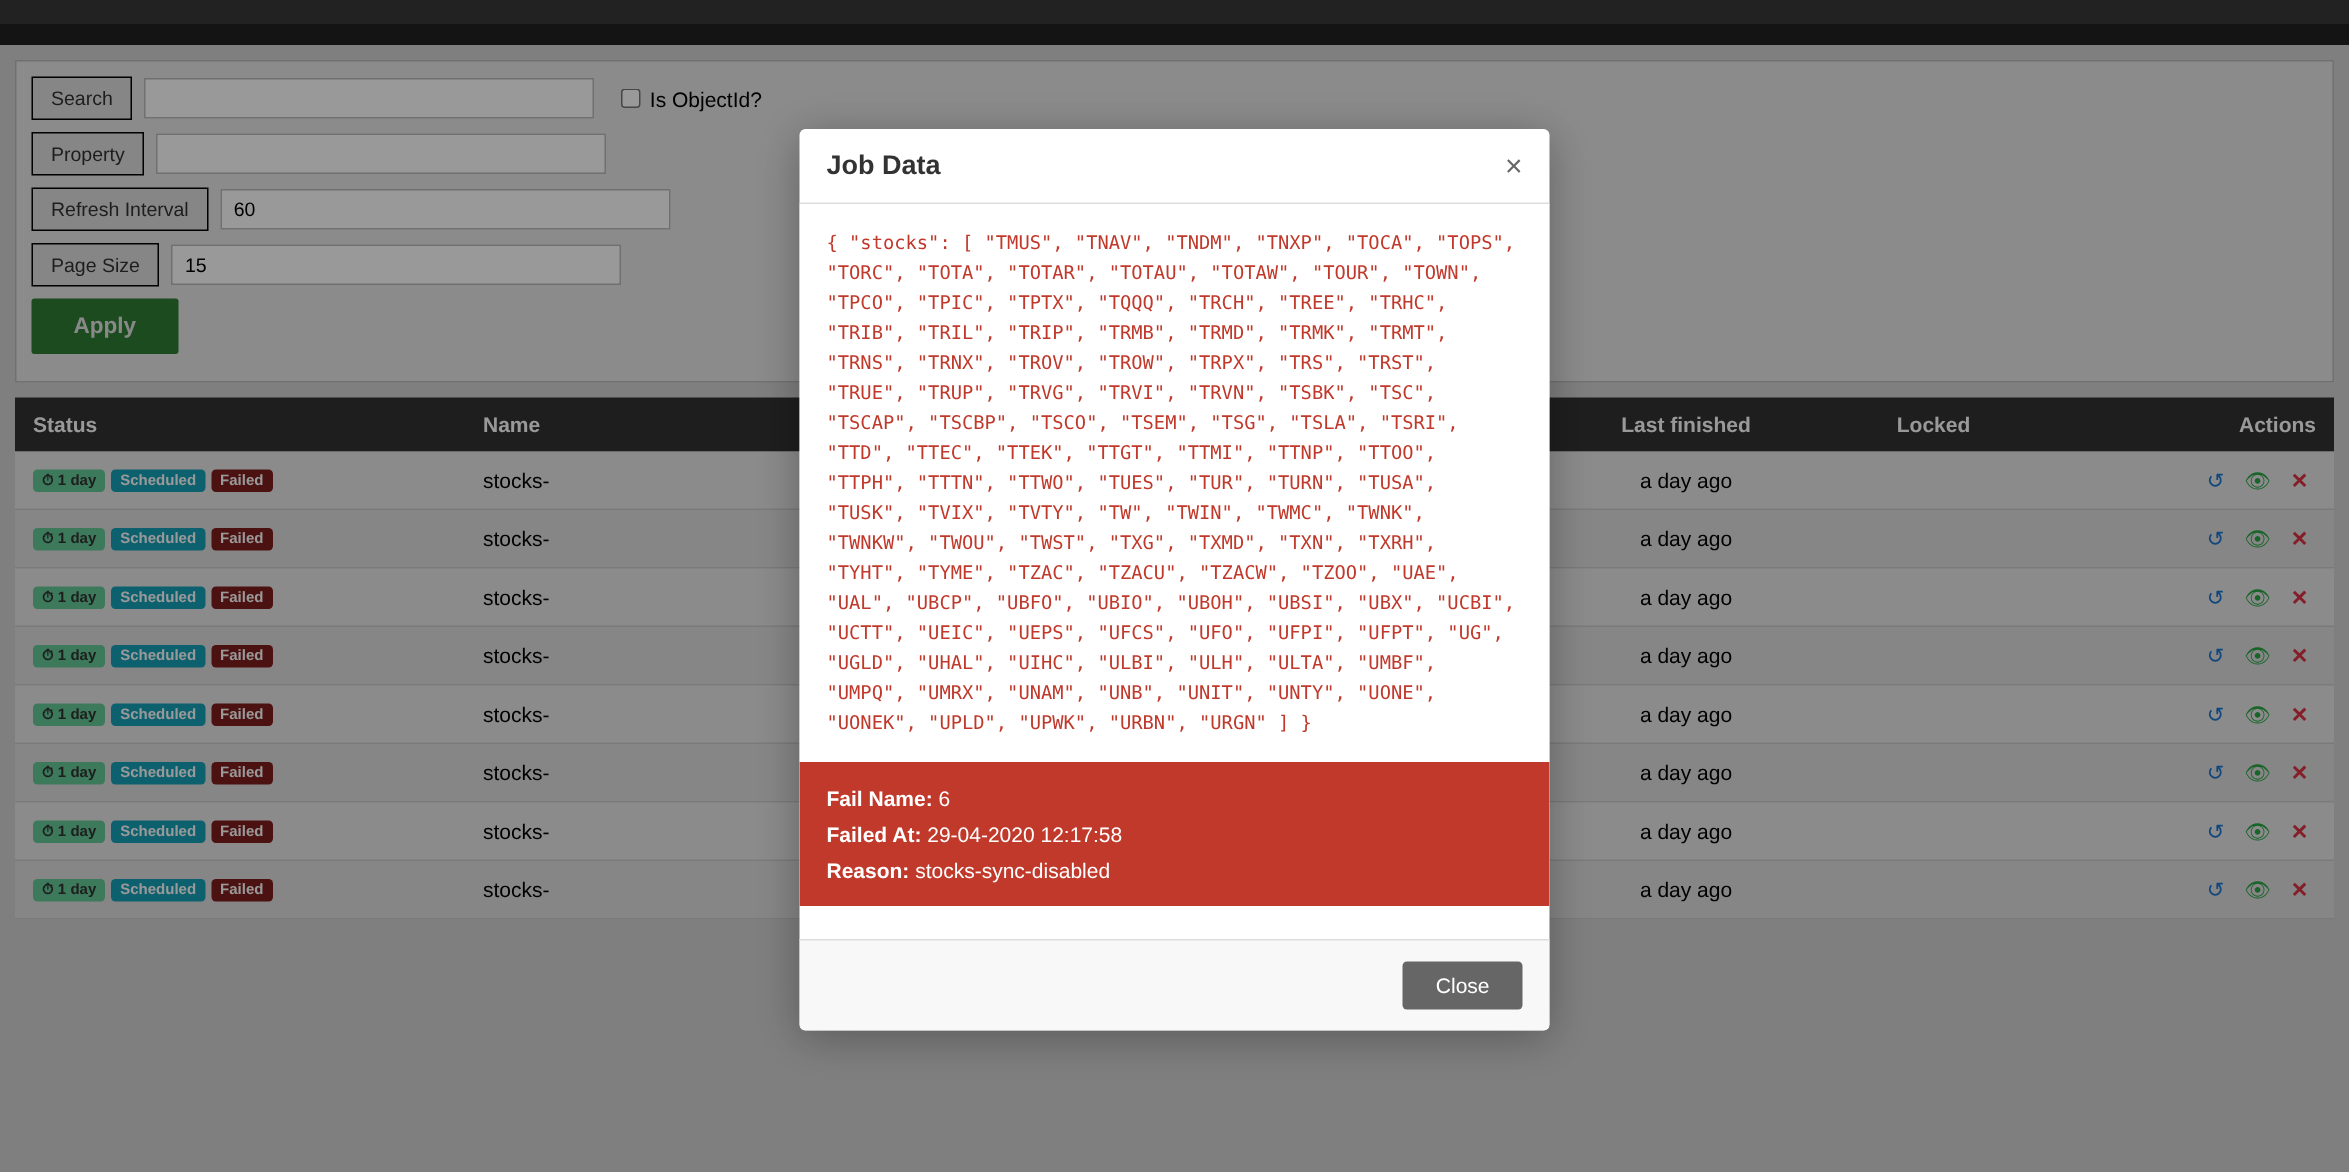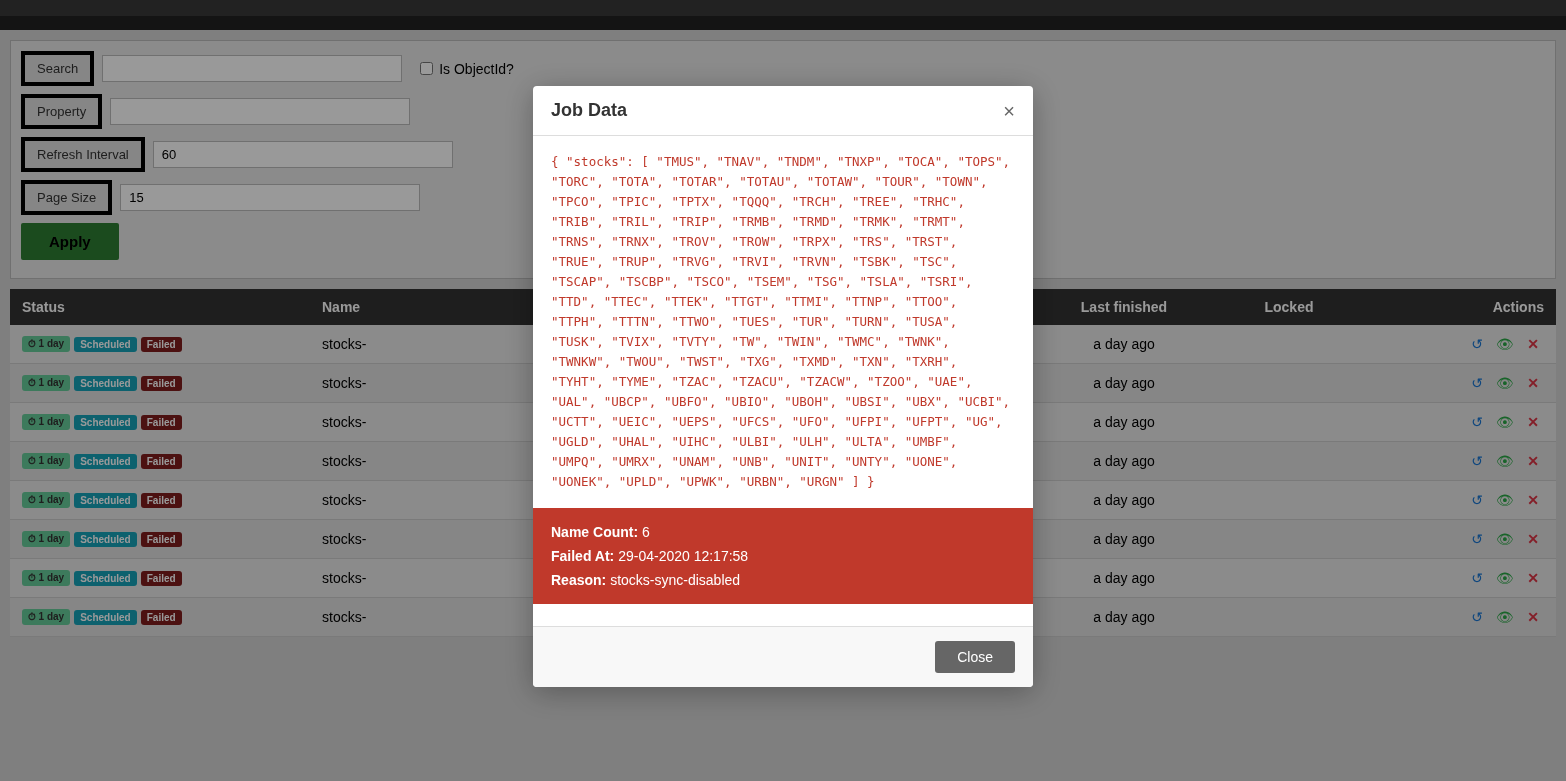--- a/index.html
+++ b/index.html
@@ -6,27 +6,27 @@
     body { font-family: Arial, sans-serif; font-size: 14px; background: #c8c8c8; overflow: hidden; }
 
     .top-bar { background: #222; height: 30px; width: 100%; }
 
     .main-content { padding: 10px; background: #d4d4d4; min-height: 751px; position: relative; }
 
     .filter-section { background: #e8e8e8; padding: 10px; border: 1px solid #bbb; margin-bottom: 10px; }
 
     .filter-row { display: flex; align-items: center; margin-bottom: 8px; gap: 8px; }
 
-    .filter-label { background: #e0e0e0; border: 4px solid #000000; padding: 6px 12px; font-size: 13px; color: #333; white-space: nowrap; }
+    .filter-label { background: #e0e0e0; border: 1px solid #000000; padding: 6px 12px; font-size: 13px; color: #333; white-space: nowrap; }
 
     .filter-input { border: 1px solid #bbb; padding: 5px 8px; font-size: 13px; background: white; flex: 1; max-width: 300px; }
 
     .checkbox-row { display: flex; align-items: center; gap: 6px; margin-left: 10px; }
 
-    .apply-btn { background: #2e7d32; color: #000000; border: none; padding: 10px 28px; font-size: 15px; cursor: pointer; font-weight: bold; border-radius: 2px; }
+    .apply-btn { background: #2e7d32; color: #e5e5e5; border: none; padding: 10px 28px; font-size: 15px; cursor: pointer; font-weight: bold; border-radius: 2px; }
 
     .table-container { width: 100%; }
 
     .table-header { background: #333; color: white; display: grid; grid-template-columns: 300px 1fr 180px 150px 180px; padding: 10px 12px; font-size: 14px; font-weight: bold; }
 
     .table-row { background: #e8e8e8; display: grid; grid-template-columns: 300px 1fr 180px 150px 180px; padding: 8px 12px; border-bottom: 1px solid #ccc; align-items: center; }
 
     .table-row:nth-child(even) { background: #e0e0e0; }
 
     .status-cell { display: flex; gap: 4px; align-items: center; }
@@ -245,21 +245,21 @@
   <div class="modal">
     <div class="modal-header">
       <span class="modal-title">Job Data</span>
       <button class="modal-close">×</button>
     </div>
     <div class="modal-body">
       <span>{ "stocks": [ "TMUS", "TNAV", "TNDM", "TNXP", "TOCA", "TOPS", "TORC", "TOTA", "TOTAR", "TOTAU", "TOTAW", "TOUR", "TOWN", "TPCO", "TPIC", "TPTX", "TQQQ", "TRCH", "TREE", "TRHC", "TRIB", "TRIL", "TRIP", "TRMB", "TRMD", "TRMK", "TRMT", "TRNS", "TRNX", "TROV", "TROW", "TRPX", "TRS", "TRST", "TRUE", "TRUP", "TRVG", "TRVI", "TRVN", "TSBK", "TSC", "TSCAP", "TSCBP", "TSCO", "TSEM", "TSG", "TSLA", "TSRI", "TTD", "TTEC", "TTEK", "TTGT", "TTMI", "TTNP", "TTOO", "TTPH", "TTTN", "TTWO", "TUES", "TUR", "TURN", "TUSA", "TUSK", "TVIX", "TVTY", "TW", "TWIN", "TWMC", "TWNK", "TWNKW", "TWOU", "TWST", "TXG", "TXMD", "TXN", "TXRH", "TYHT", "TYME", "TZAC", "TZACU", "TZACW", "TZOO", "UAE", "UAL", "UBCP", "UBFO", "UBIO", "UBOH", "UBSI", "UBX", "UCBI", "UCTT", "UEIC", "UEPS", "UFCS", "UFO", "UFPI", "UFPT", "UG", "UGLD", "UHAL", "UIHC", "ULBI", "ULH", "ULTA", "UMBF", "UMPQ", "UMRX", "UNAM", "UNB", "UNIT", "UNTY", "UONE", "UONEK", "UPLD", "UPWK", "URBN", "URGN" ] }</span>
     </div>
     <div class="modal-error">
       <p>
-        <strong>Name Count:</strong>
+        <strong>Fail Name:</strong>
         <span>6</span>
       </p>
       <p>
         <strong>Failed At:</strong>
         <span>29-04-2020 12:17:58</span>
       </p>
       <p>
         <strong>Reason:</strong>
         <span>stocks-sync-disabled</span>
       </p>

